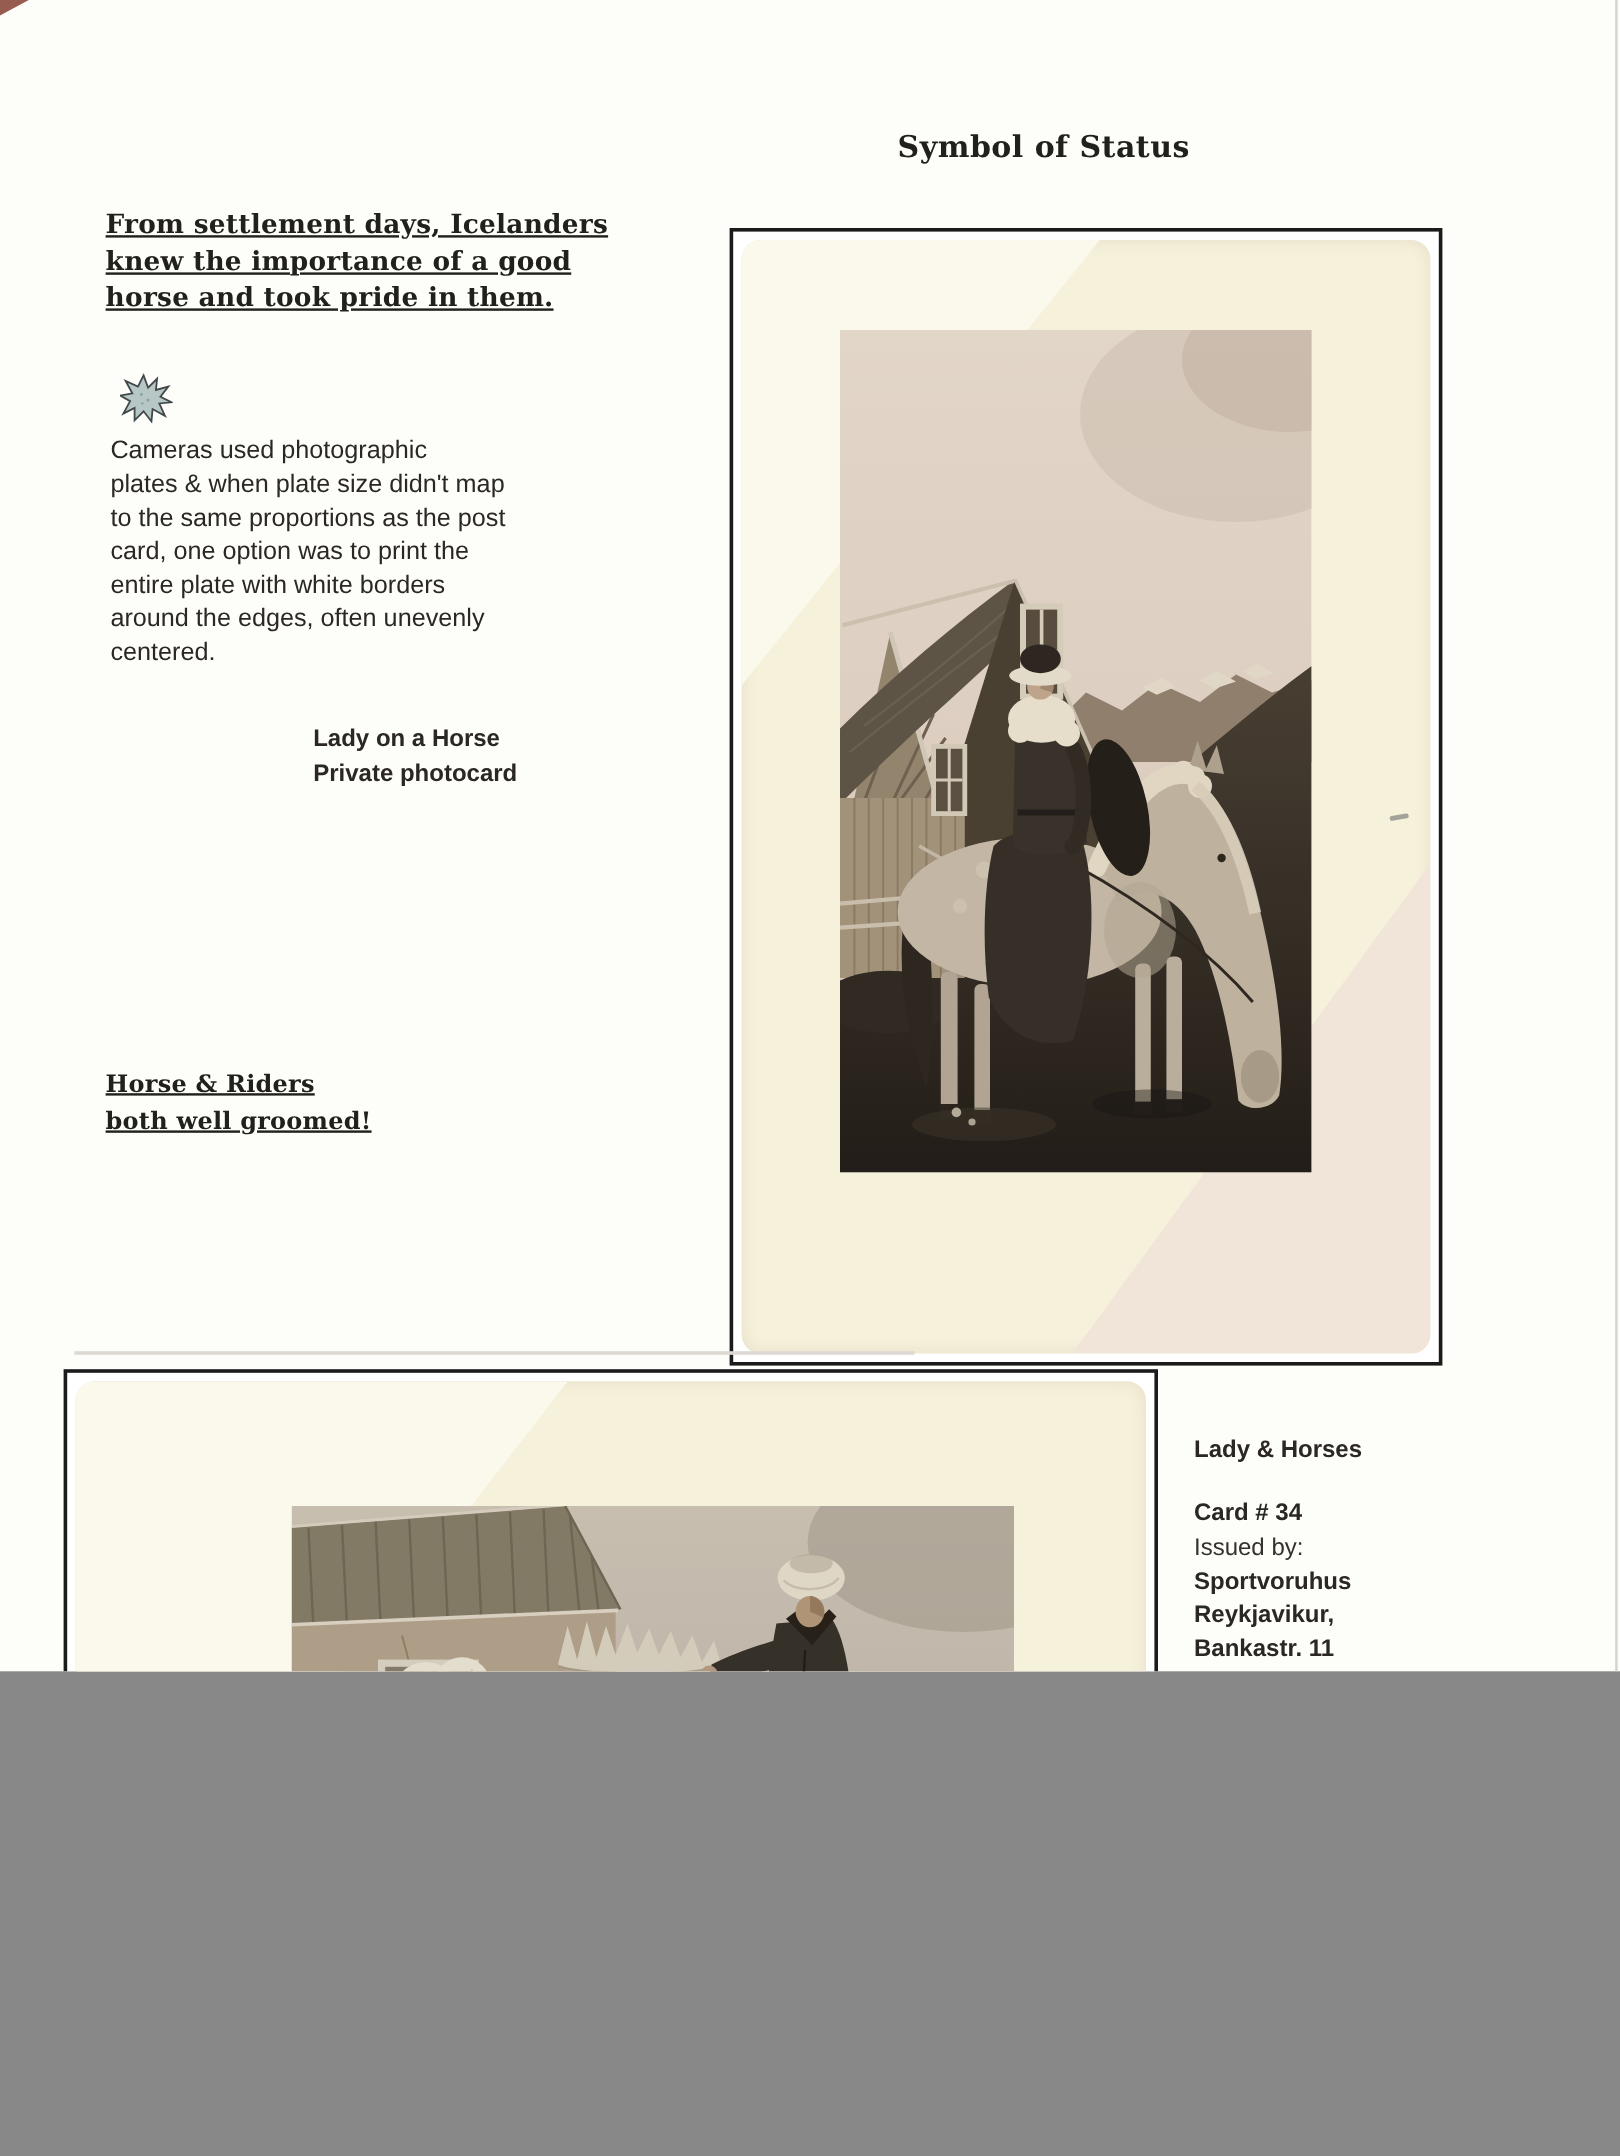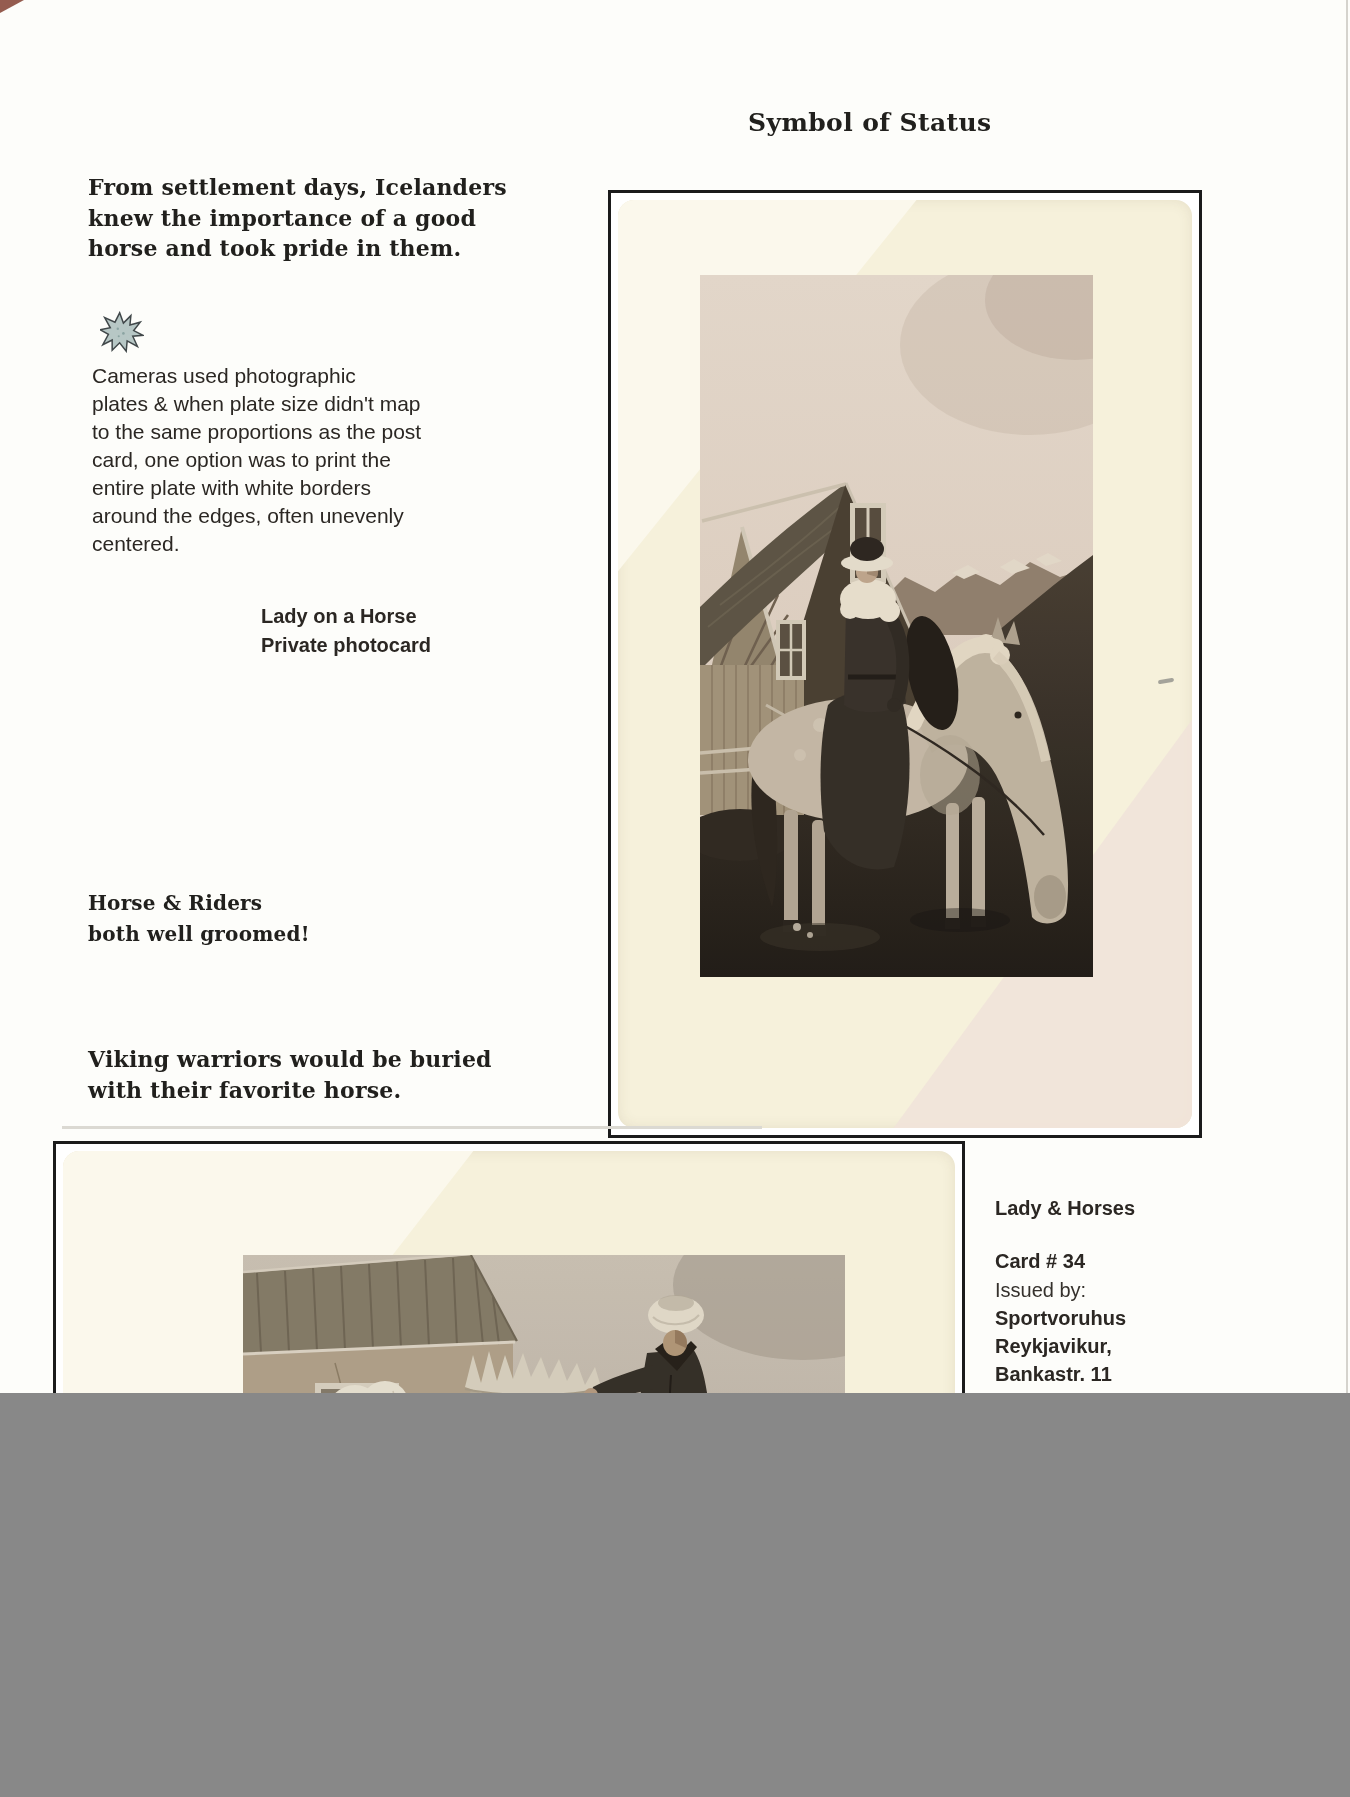--- a/index.html
+++ b/index.html
@@ -6,21 +6,21 @@
     --page-bg:#fdfdfa; --frame:#1b1b1b; --card-cream:#f6f1db;
     --card-crease-light:#fbf8ec; --card-crease-pink:#f1e3d9;
     --starburst-fill:#b7c7c5; --starburst-outline:#41484a;
     --text-serif:#21201d; --text-sans:#2b2723;
   }
   html,body{margin:0;padding:0;background:#888;}
   .page{position:relative;width:1350px;height:1393px;background:var(--page-bg);
     overflow:hidden;margin:0 auto;font-family:"Liberation Sans",sans-serif;}
   .abs{position:absolute;margin:0;white-space:pre-line;}
   .serif-block{font-family:"DejaVu Serif",serif;font-weight:bold;color:var(--text-serif);
-    font-size:22px;line-height:30.5px;letter-spacing:.2px;}
+    font-size:22px;line-height:30.5px;letter-spacing:.2px;text-decoration:underline;}
   .title{font-family:"DejaVu Serif",serif;font-weight:bold;color:var(--text-serif);
     font-size:25px;letter-spacing:.4px;}
   .sans-strong{font-weight:normal;color:var(--text-sans);font-size:21px;line-height:28px;}
   .sans-cap{font-weight:bold;color:var(--text-sans);font-size:20px;line-height:29px;}
   .sans-right-b{font-weight:bold;color:var(--text-sans);font-size:20px;line-height:28px;}
   .sans-right-r{font-weight:normal;color:#35312c;font-size:20px;line-height:28px;}
   .postcard{position:absolute;border:3px solid var(--frame);background:#ffffff;}
   .card{position:absolute;inset:7px;background:var(--card-cream);border-radius:16px;
     box-shadow:inset 0 0 14px rgba(90,70,40,.10);overflow:hidden;}
   .crease{position:absolute;inset:0;}
@@ -65,22 +65,20 @@
 centered.</p>
 
   <p class="abs sans-cap" style="left:261px;top:602px;">Lady on a Horse
 Private photocard</p>
 
 
 
   <p class="abs serif-block" style="left:88px;top:888px;font-size:20px;line-height:31px;">Horse &amp; Riders
 both well groomed!</p>
 
-  <p class="abs serif-block" style="left:88px;top:1044px;line-height:31px;">Viking warriors would be buried
-with their favorite horse.</p>
 
   <div class="postcard" style="left:608px;top:190px;width:588px;height:942px;">
     <div class="card">
       <div class="crease light" style="clip-path:polygon(0 0,52% 0,0 40%);"></div>
       <div class="crease pink" style="clip-path:polygon(100% 56%,100% 100%,48% 100%);"></div>
       <svg class="photo" style="left:82px;top:75px;" width="393" height="702" viewBox="0 0 393 702">
         <defs>
           <linearGradient id="sky1" x1="0" y1="0" x2="0" y2="1">
             <stop offset="0" stop-color="#e7dccf"></stop>
               <stop offset="1" stop-color="#dcccbd"></stop>

